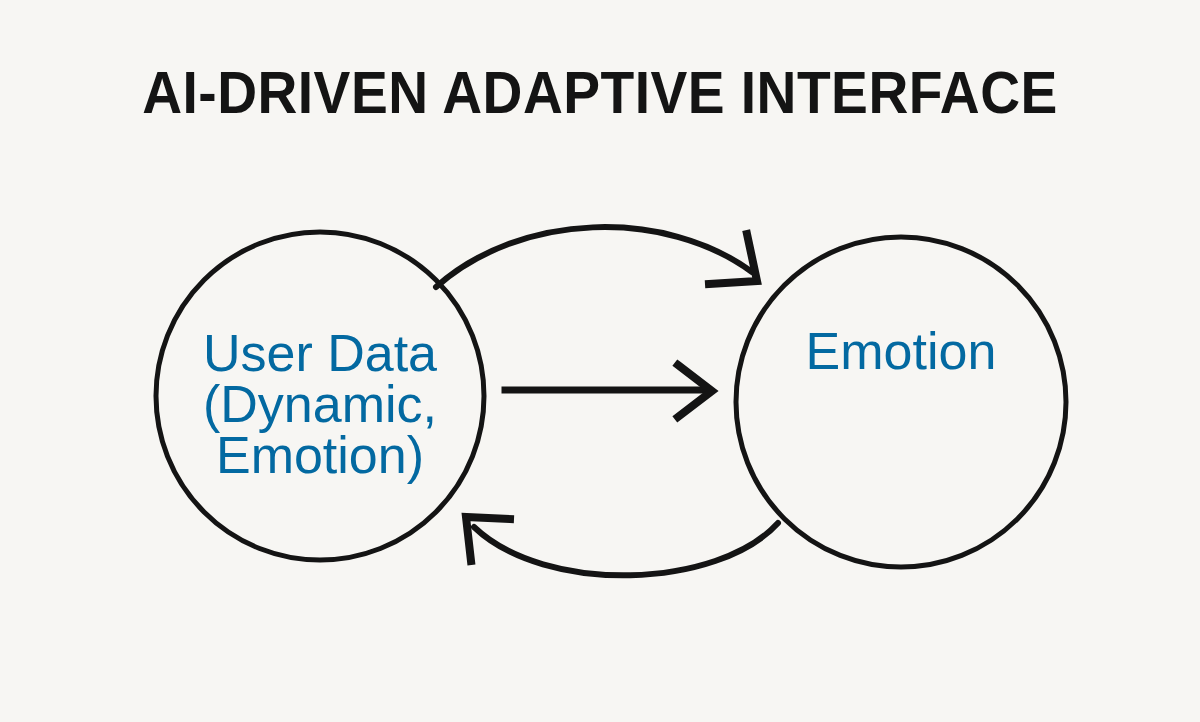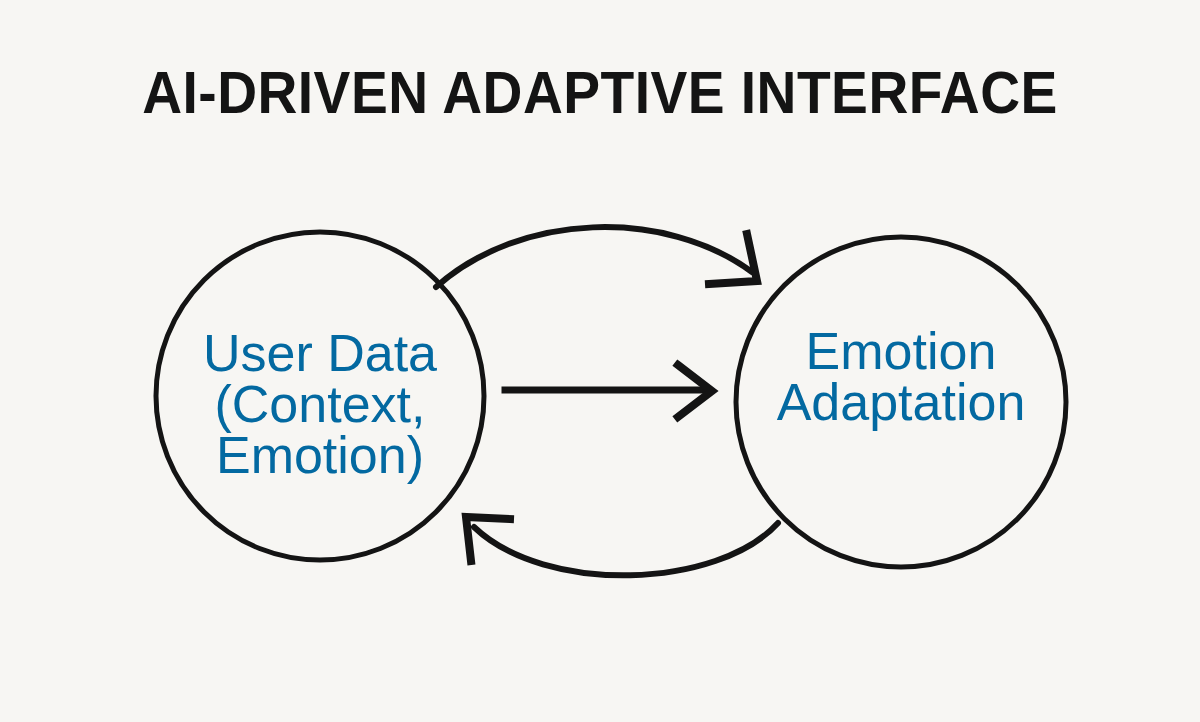--- a/index.html
+++ b/index.html
@@ -91,22 +91,21 @@
 
     <g>
       <path d="M 778 523 C 718 589 545 595 474 527" fill="none" stroke="#141414" stroke-width="6" stroke-linecap="round" stroke-linejoin="round"></path>
       <path d="M 510 519 L 466 517 L 471 561" fill="none" stroke="#141414" stroke-width="8" stroke-linecap="square" stroke-linejoin="miter"></path>
     </g>
 
   </svg>
 
   <div class="node-label" id="label-user-data">
     <span class="line">User Data</span>
-    <span class="line">(Context,</span>
+    <span class="line">(Dynamic,</span>
     <span class="line">Emotion)</span>
   </div>
 
   <div class="node-label" id="label-dynamic-ui">
     <span class="line">Emotion</span>
-    <span class="line">Adaptation</span>
   </div>
 
 </div>
 
 </body></html>

